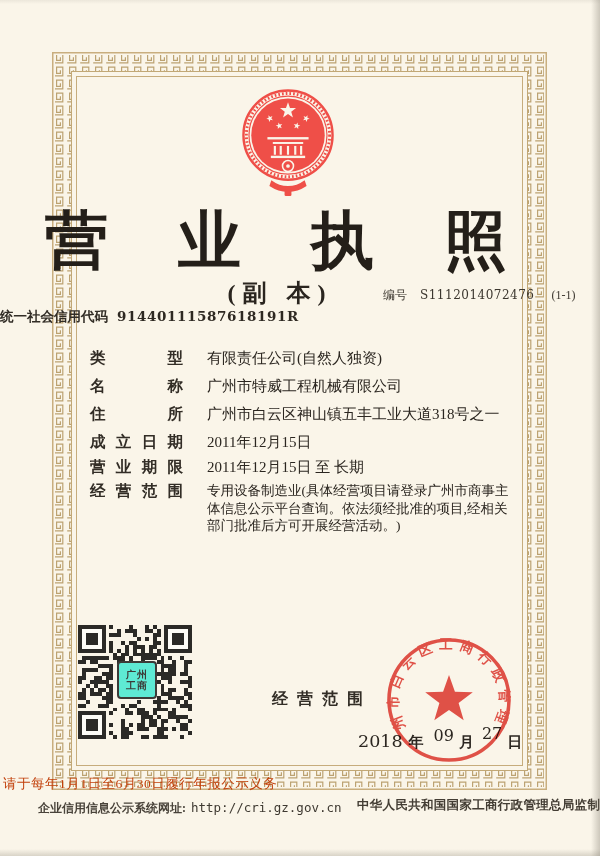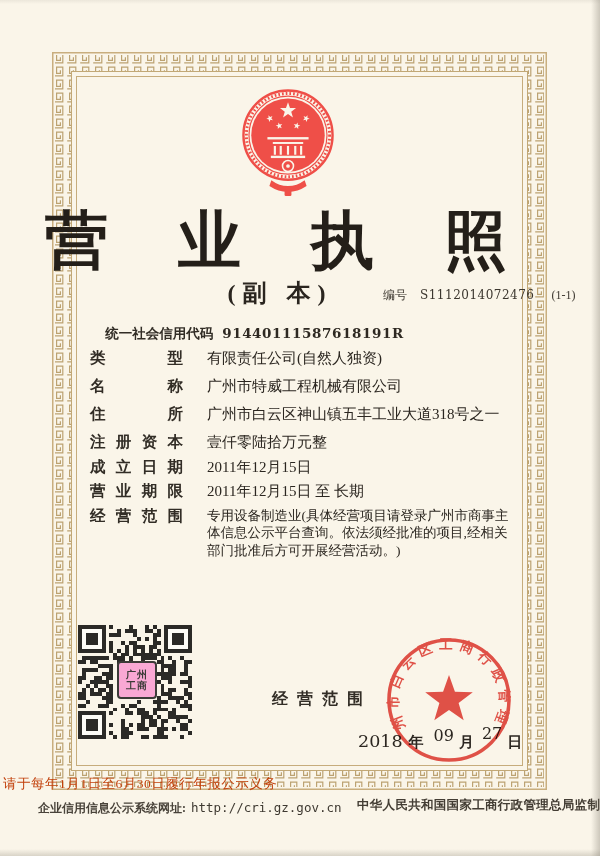--- a/index.html
+++ b/index.html
@@ -33,21 +33,21 @@
     color:#241f19;
   }
   .subtitle{
     left:180px;top:277px;width:200px;text-align:center;
     font-size:24px;font-weight:700;letter-spacing:7px;color:#2a251f;
   }
   .serial{left:383px;top:287px;font-size:12px;color:#3b362e;white-space:nowrap;}
   .serial .num{font-family:"DejaVu Serif",serif;margin-left:13px;letter-spacing:.5px;}
   .serial .suffix{margin-left:17px;}
 
-  .credit{left:0;top:324px;width:509px;text-align:center;white-space:nowrap;}
+  .credit{left:0;top:307px;width:509px;text-align:left;white-space:nowrap;}
   .credit .lbl{font-size:13.5px;font-weight:700;color:#322d26;}
   .credit .code{font-size:13.5px;font-weight:600;font-family:"DejaVu Serif",serif;
     margin-left:9px;letter-spacing:.6px;color:#2e2922;}
 
   .fields{left:90px;top:349px;width:432px;}
   .frow{display:flex;align-items:flex-start;}
   .flabel{width:93px;font-size:15.5px;font-weight:700;color:#322d26;
     text-align:justify;text-align-last:justify;flex:none;line-height:18px;}
   .fvalue{margin-left:24px;font-size:15px;color:#2b2620;line-height:18px;}
   .mb-a{margin-bottom:10px;} .mb-b{margin-bottom:6.5px;}
@@ -65,21 +65,21 @@
   .date .d{font-size:16px;font-family:"DejaVu Serif",serif;margin-left:8px;position:relative;top:-8px;}
 
   .footer-left{left:38px;top:798px;white-space:nowrap;}
   .footer-left .lbl{font-size:12px;font-weight:700;color:#49433a;}
   .footer-left .url{font-size:12.5px;font-family:"DejaVu Sans Mono","Liberation Mono",monospace;
     color:#3e3931;margin-left:5px;}
   .footer-right{left:357px;top:797px;font-size:12.5px;font-weight:700;
     color:#433d34;letter-spacing:.3px;white-space:nowrap;}
 
   .qr-label{
-    left:117px;top:661px;width:36px;height:34px;background:#f9a8d4;
+    left:117px;top:661px;width:36px;height:34px;background:#5eead4;
     border:2px solid #3c3b38;border-radius:4px;display:flex;flex-direction:column;
     align-items:center;justify-content:center;z-index:2;
   }
   .qr-label div{font-size:10px;line-height:11px;font-weight:700;color:#3c3b38;letter-spacing:1px;}
 
   .seal-svg{mix-blend-mode:multiply;opacity:.92;z-index:3;}
 </style>
 </head>
 <body>
 
@@ -146,24 +146,20 @@
     <div class="flabel">类型</div>
     <div class="fvalue">有限责任公司(自然人独资)</div>
   </div>
   <div class="frow mb-a">
     <div class="flabel">名称</div>
     <div class="fvalue">广州市特威工程机械有限公司</div>
   </div>
   <div class="frow mb-a">
     <div class="flabel">住所</div>
     <div class="fvalue">广州市白云区神山镇五丰工业大道318号之一</div>
-  </div>
-  <div class="frow mb-b">
-    <div class="flabel">注册资本</div>
-    <div class="fvalue">壹仟零陆拾万元整</div>
   </div>
   <div class="frow mb-b">
     <div class="flabel">成立日期</div>
     <div class="fvalue">2011年12月15日</div>
   </div>
   <div class="frow mb-b">
     <div class="flabel">营业期限</div>
     <div class="fvalue">2011年12月15日 至 长期</div>
   </div>
   <div class="frow">

